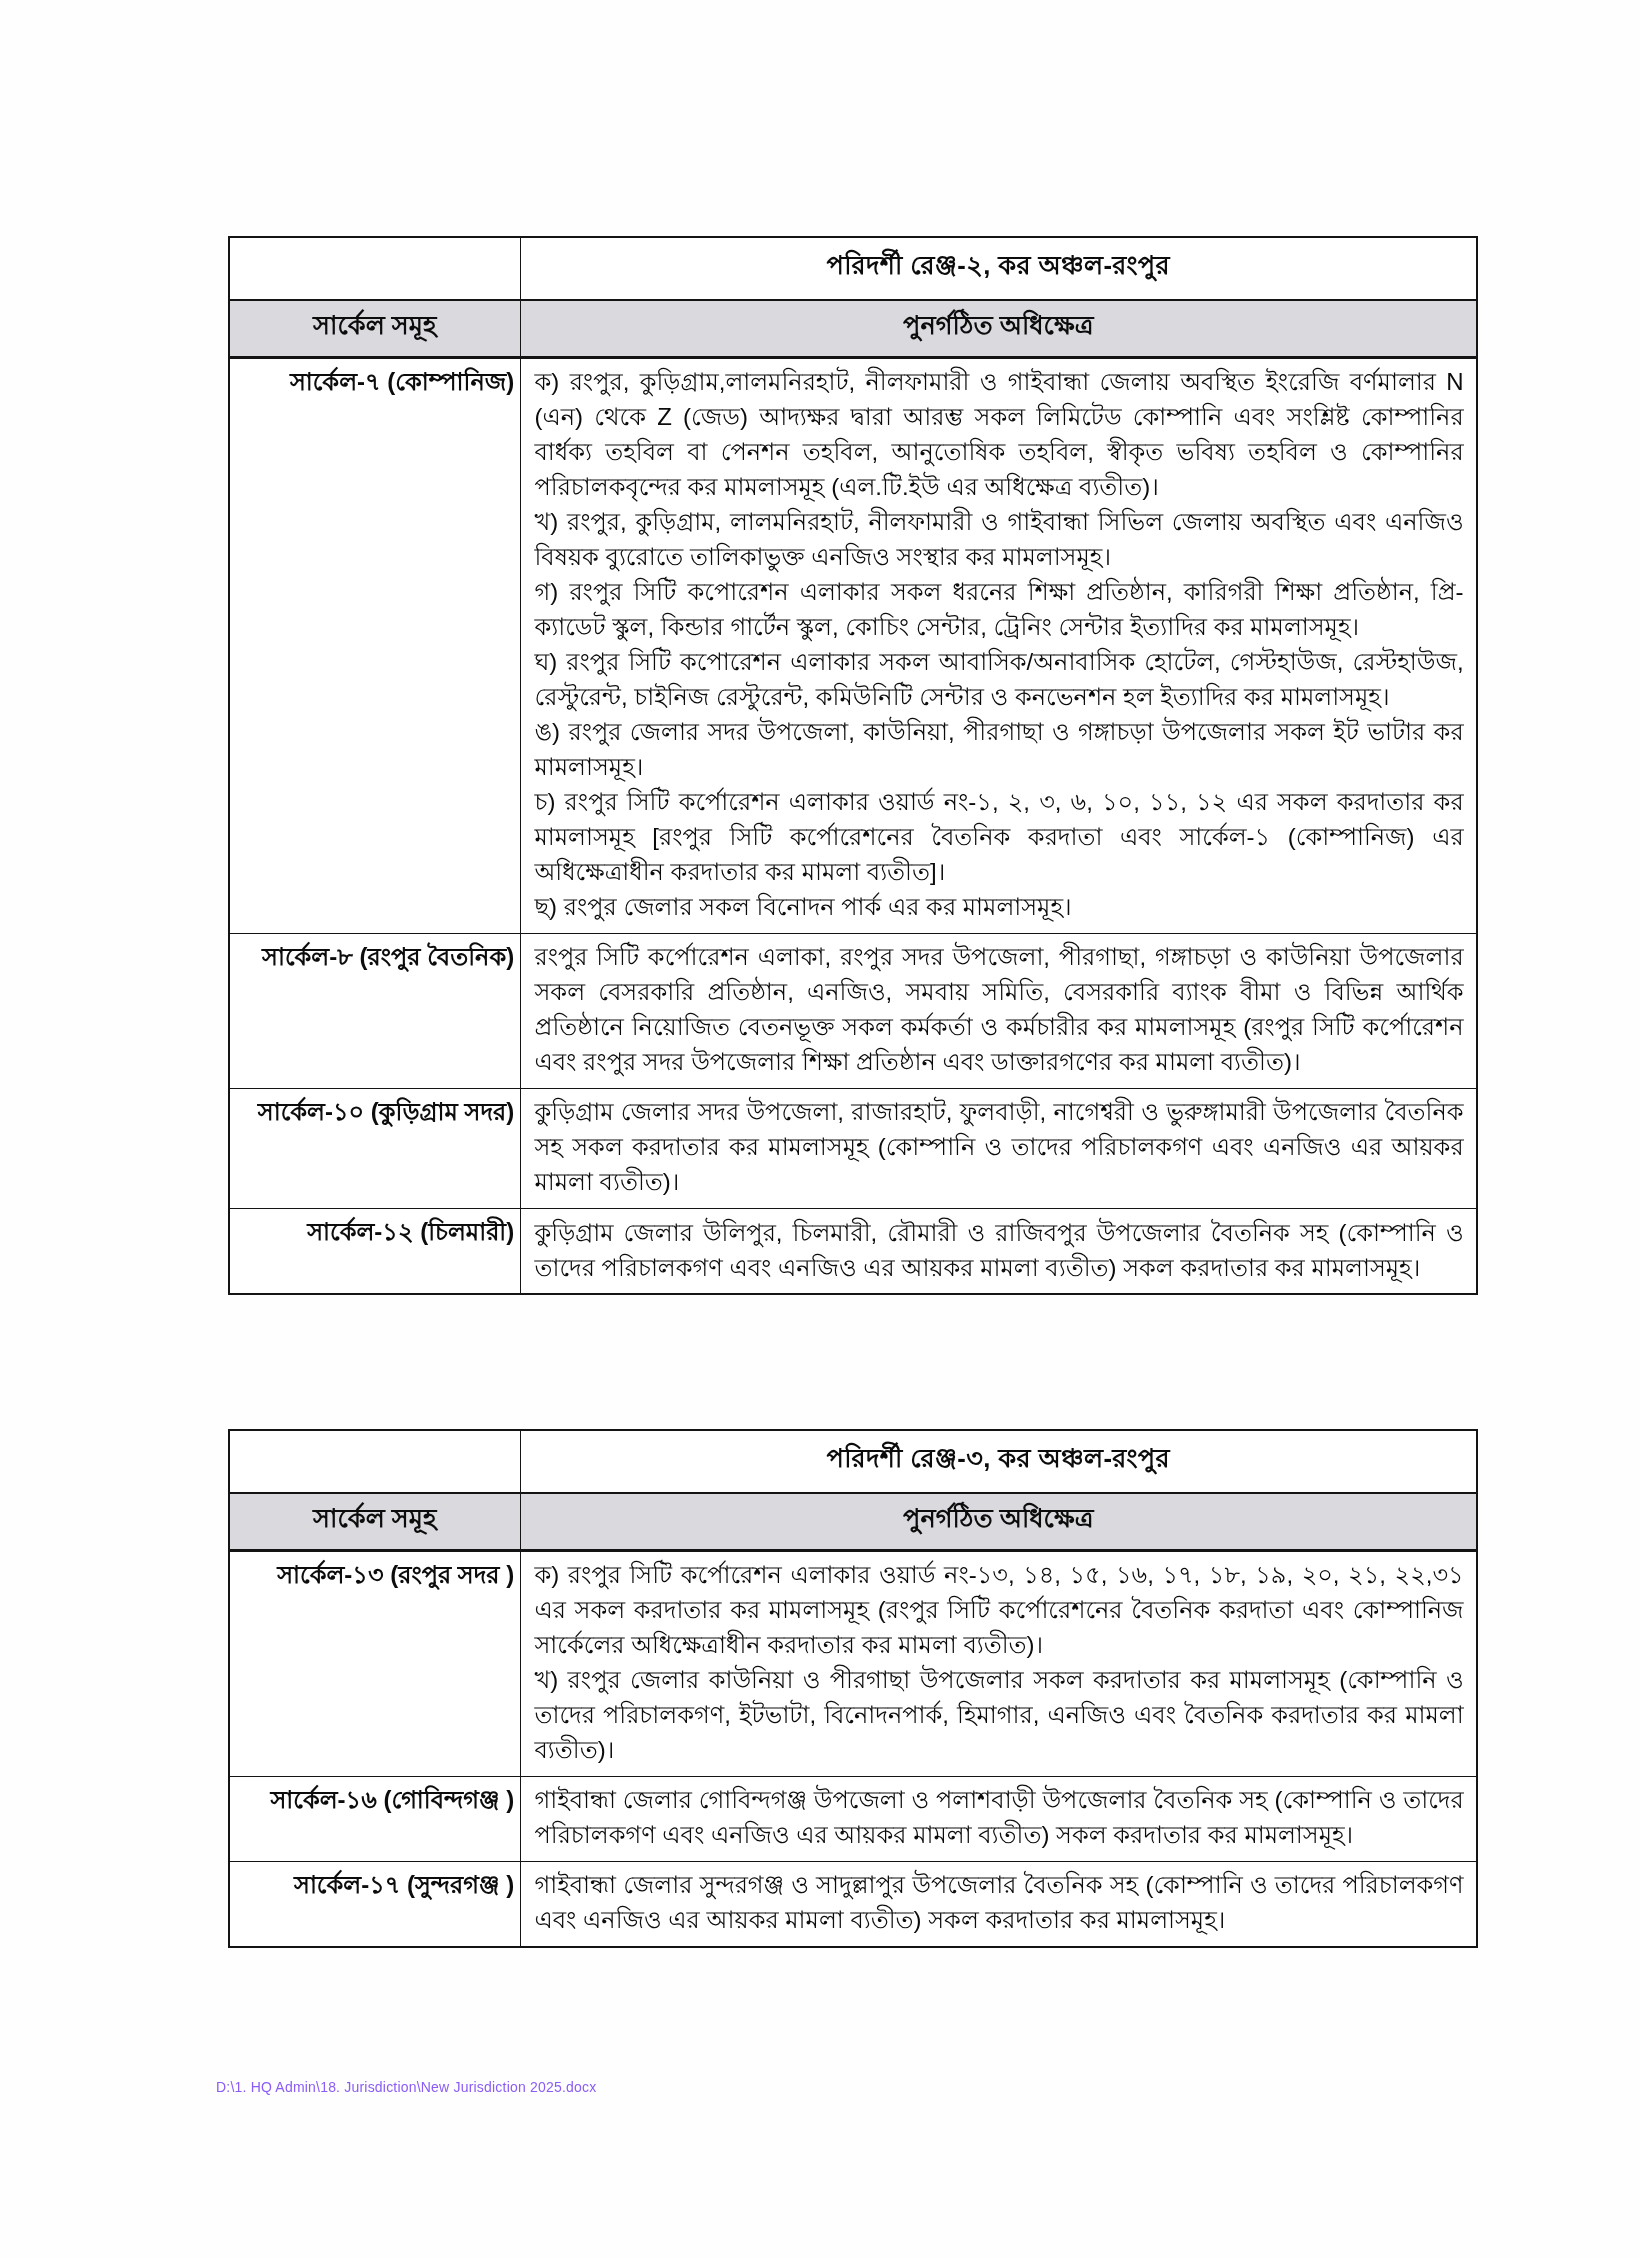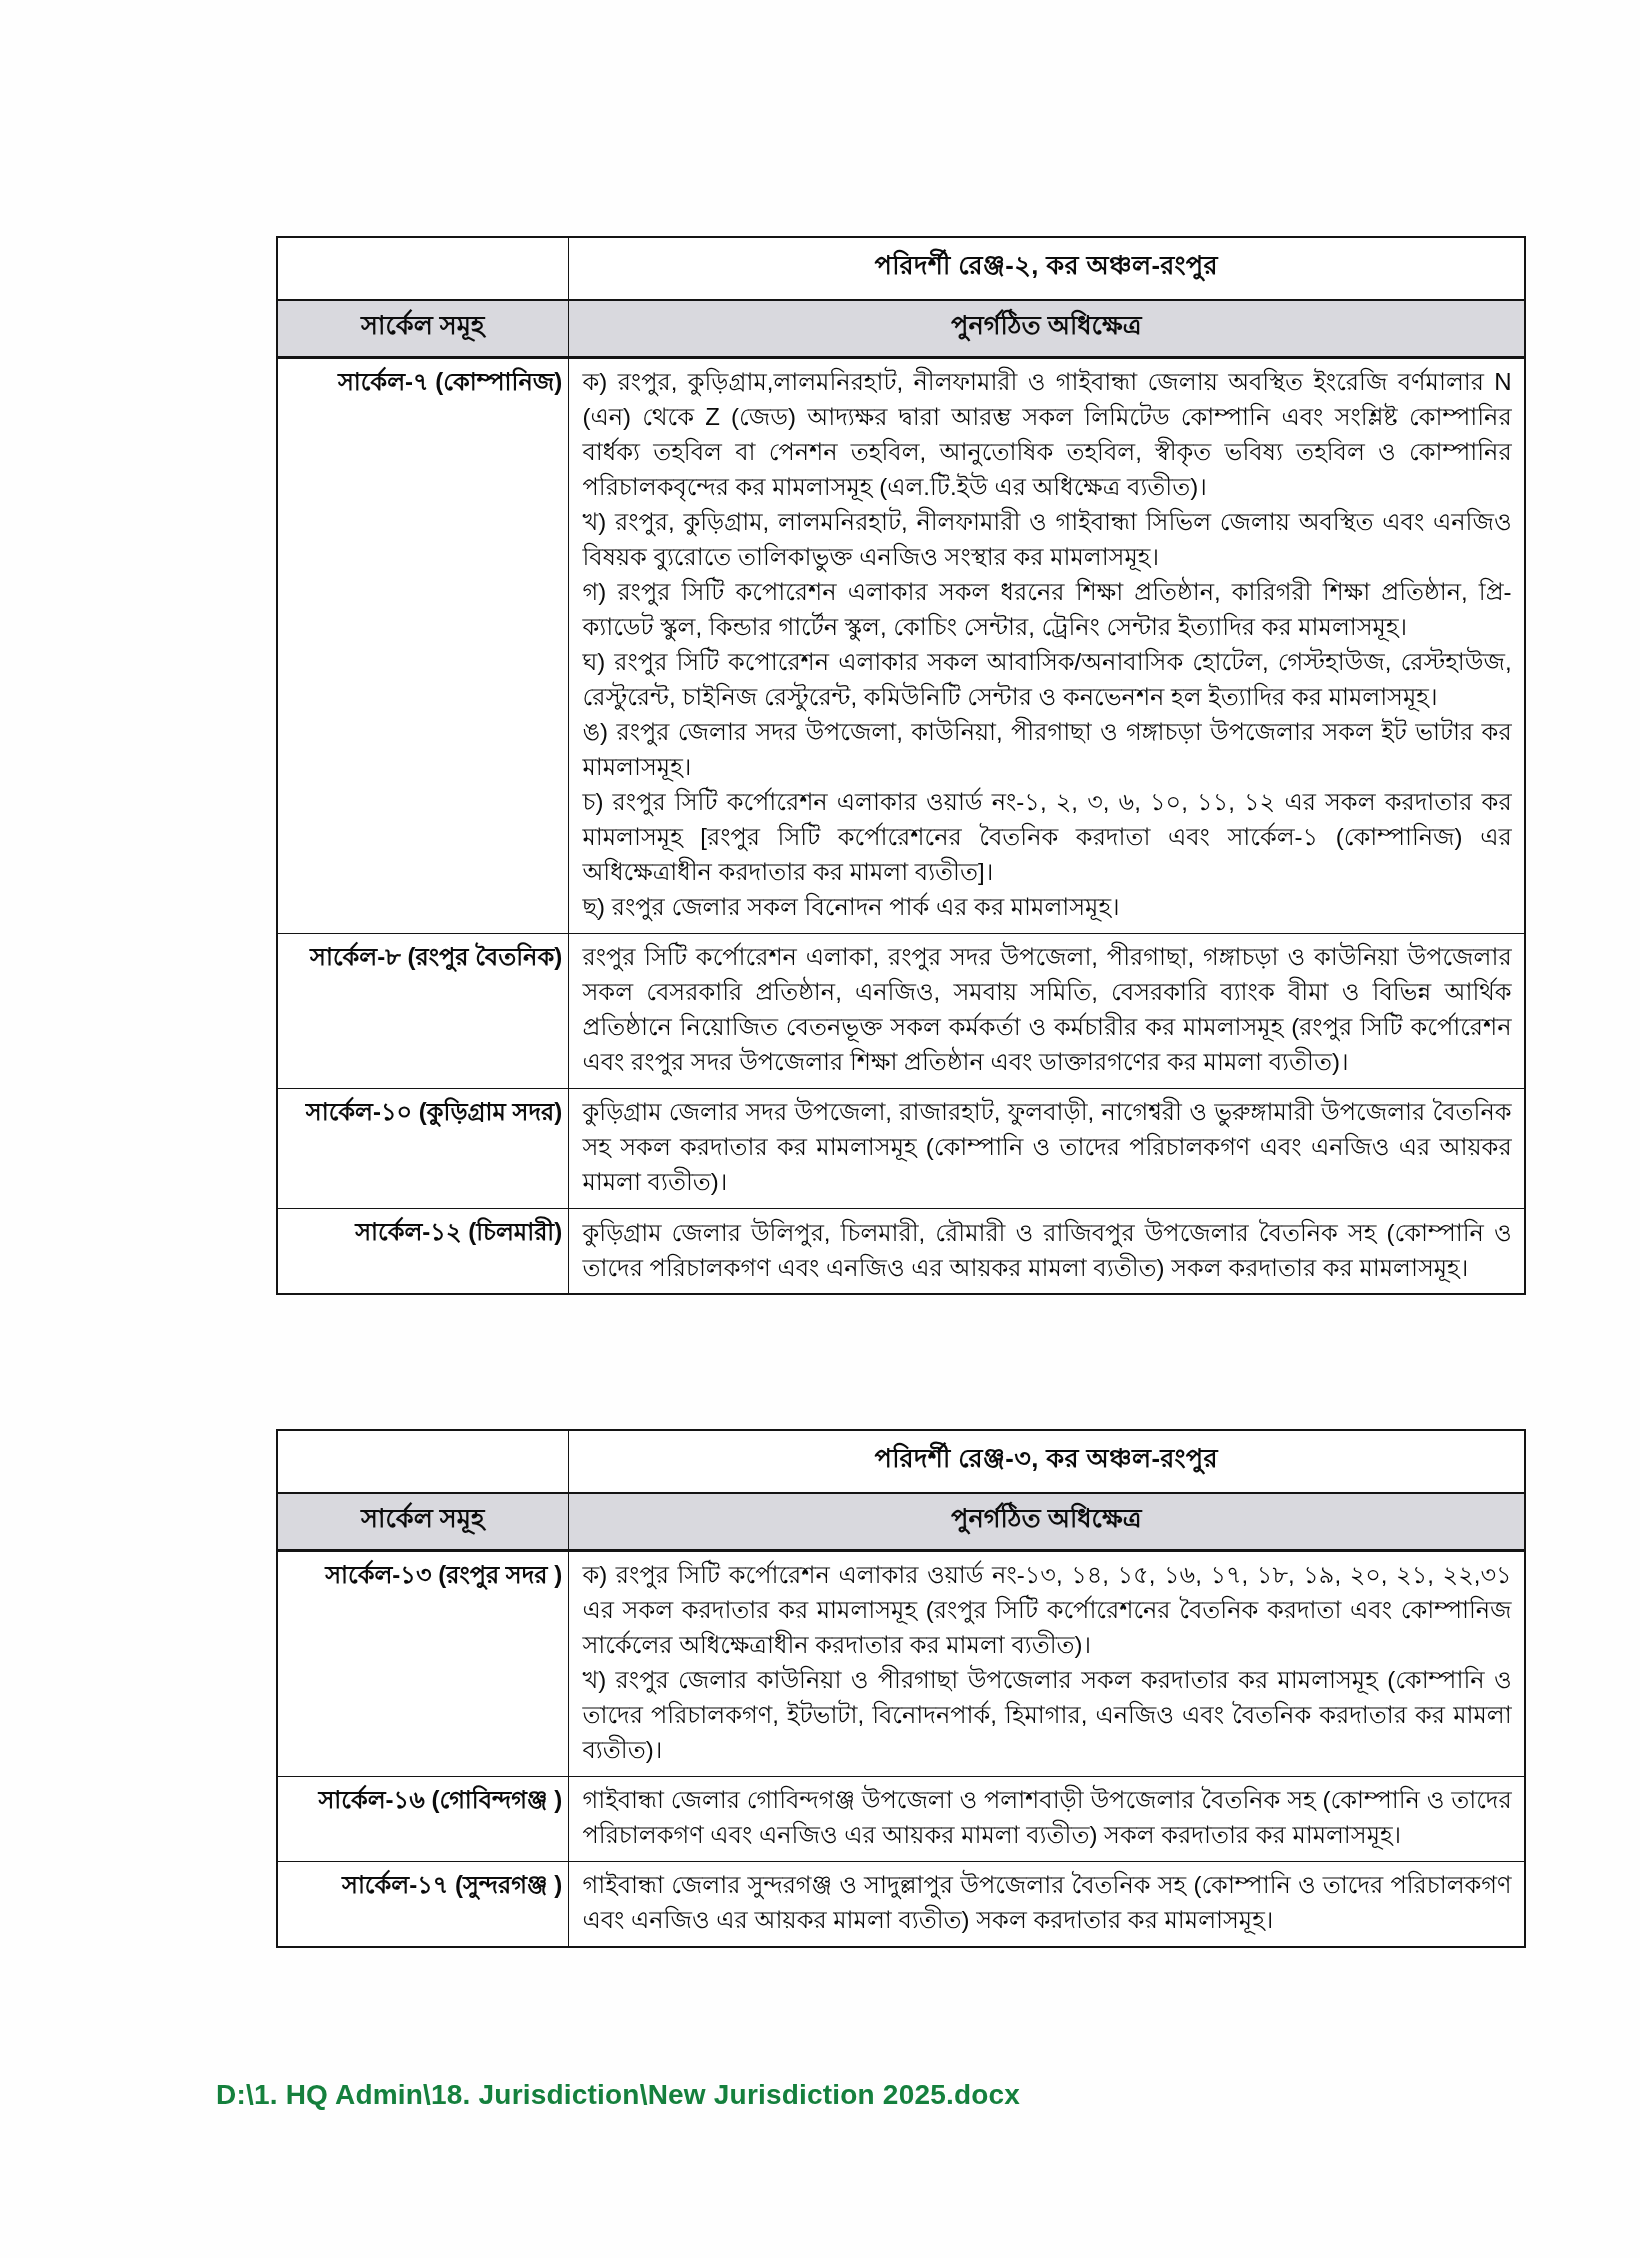--- a/index.html
+++ b/index.html
@@ -16,21 +16,20 @@
     left:228px;
     width:1250px;
     border-collapse:collapse;
     table-layout:fixed;
     background:#fff;
   }
   .doc-table,
   .doc-table td,
   .doc-table th{
     border:1.8px solid #141414;
-    margin-left:48px;
   }
   .doc-table{border:2.6px solid #141414;}
   #table-range-2{top:236px;}
   #table-range-3{top:1429px;}
   col.c-circle{width:291px;}
   .title-row td{
     border-bottom:2.6px solid #141414;
   }
   .title-cell{
     text-align:center;
@@ -60,23 +59,23 @@
     font-size:24px;
     line-height:35px;
     padding:5.3px 12.4px 8.8px 14px;
     text-align:justify;
     white-space:pre-wrap;
   }
   .footer-path{
     position:absolute;
     left:216px;
     top:2079px;
-    font-size:28px;
-    font-weight:bold;
-    color:#15803d;
+    font-size:14px;
+    font-weight:normal;
+    color:#8b5cf6;
     letter-spacing:0.2px;
   }
 </style>
 </head>
 <body>
 
 <table id="table-range-2" class="doc-table">
   <colgroup>
       <col class="c-circle">
       <col>

